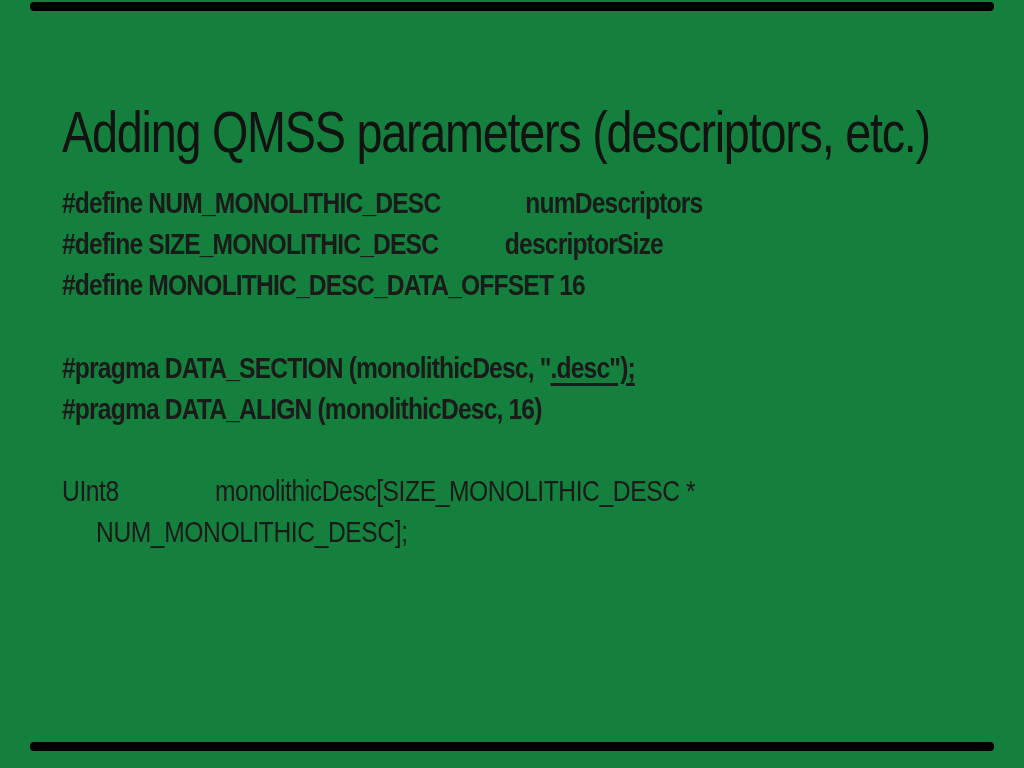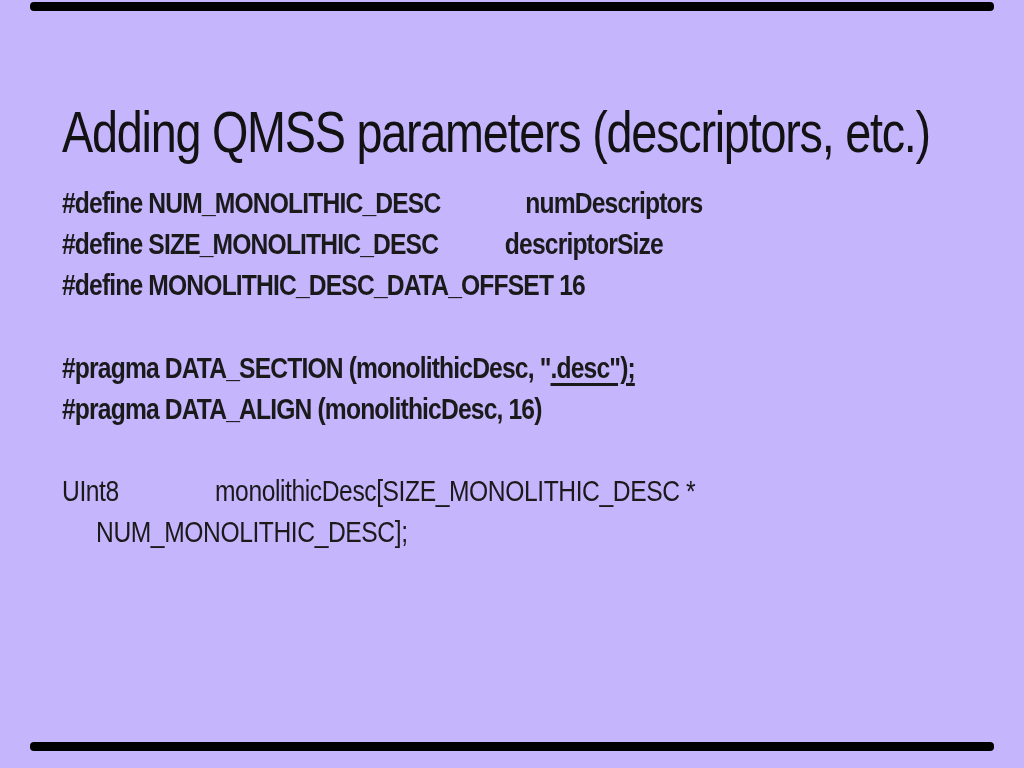--- a/index.html
+++ b/index.html
@@ -8,21 +8,21 @@
     width: 1024px;
     height: 768px;
     background: #ffffff;
     overflow: hidden;
     font-family: "Liberation Sans", sans-serif;
   }
   #slide {
     position: relative;
     width: 1024px;
     height: 768px;
-    background: #c4b5fd;
+    background: #15803d;
   }
   .letterbox-bar {
     position: absolute;
     left: 30px;
     width: 964px;
     height: 9px;
     background: #000000;
     border-radius: 4px;
   }
   #bar-top { top: 2px; }

